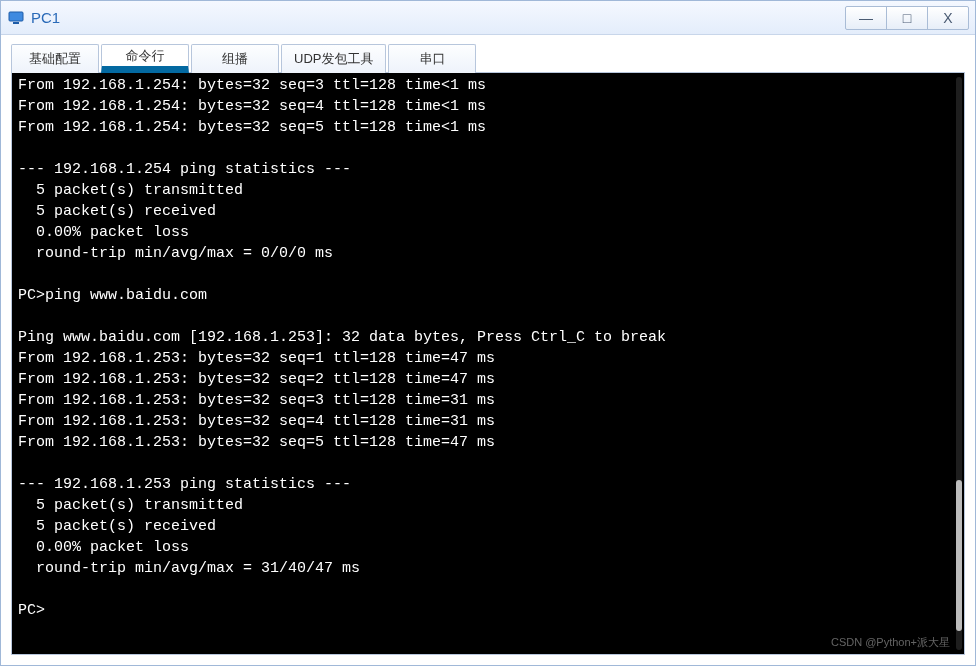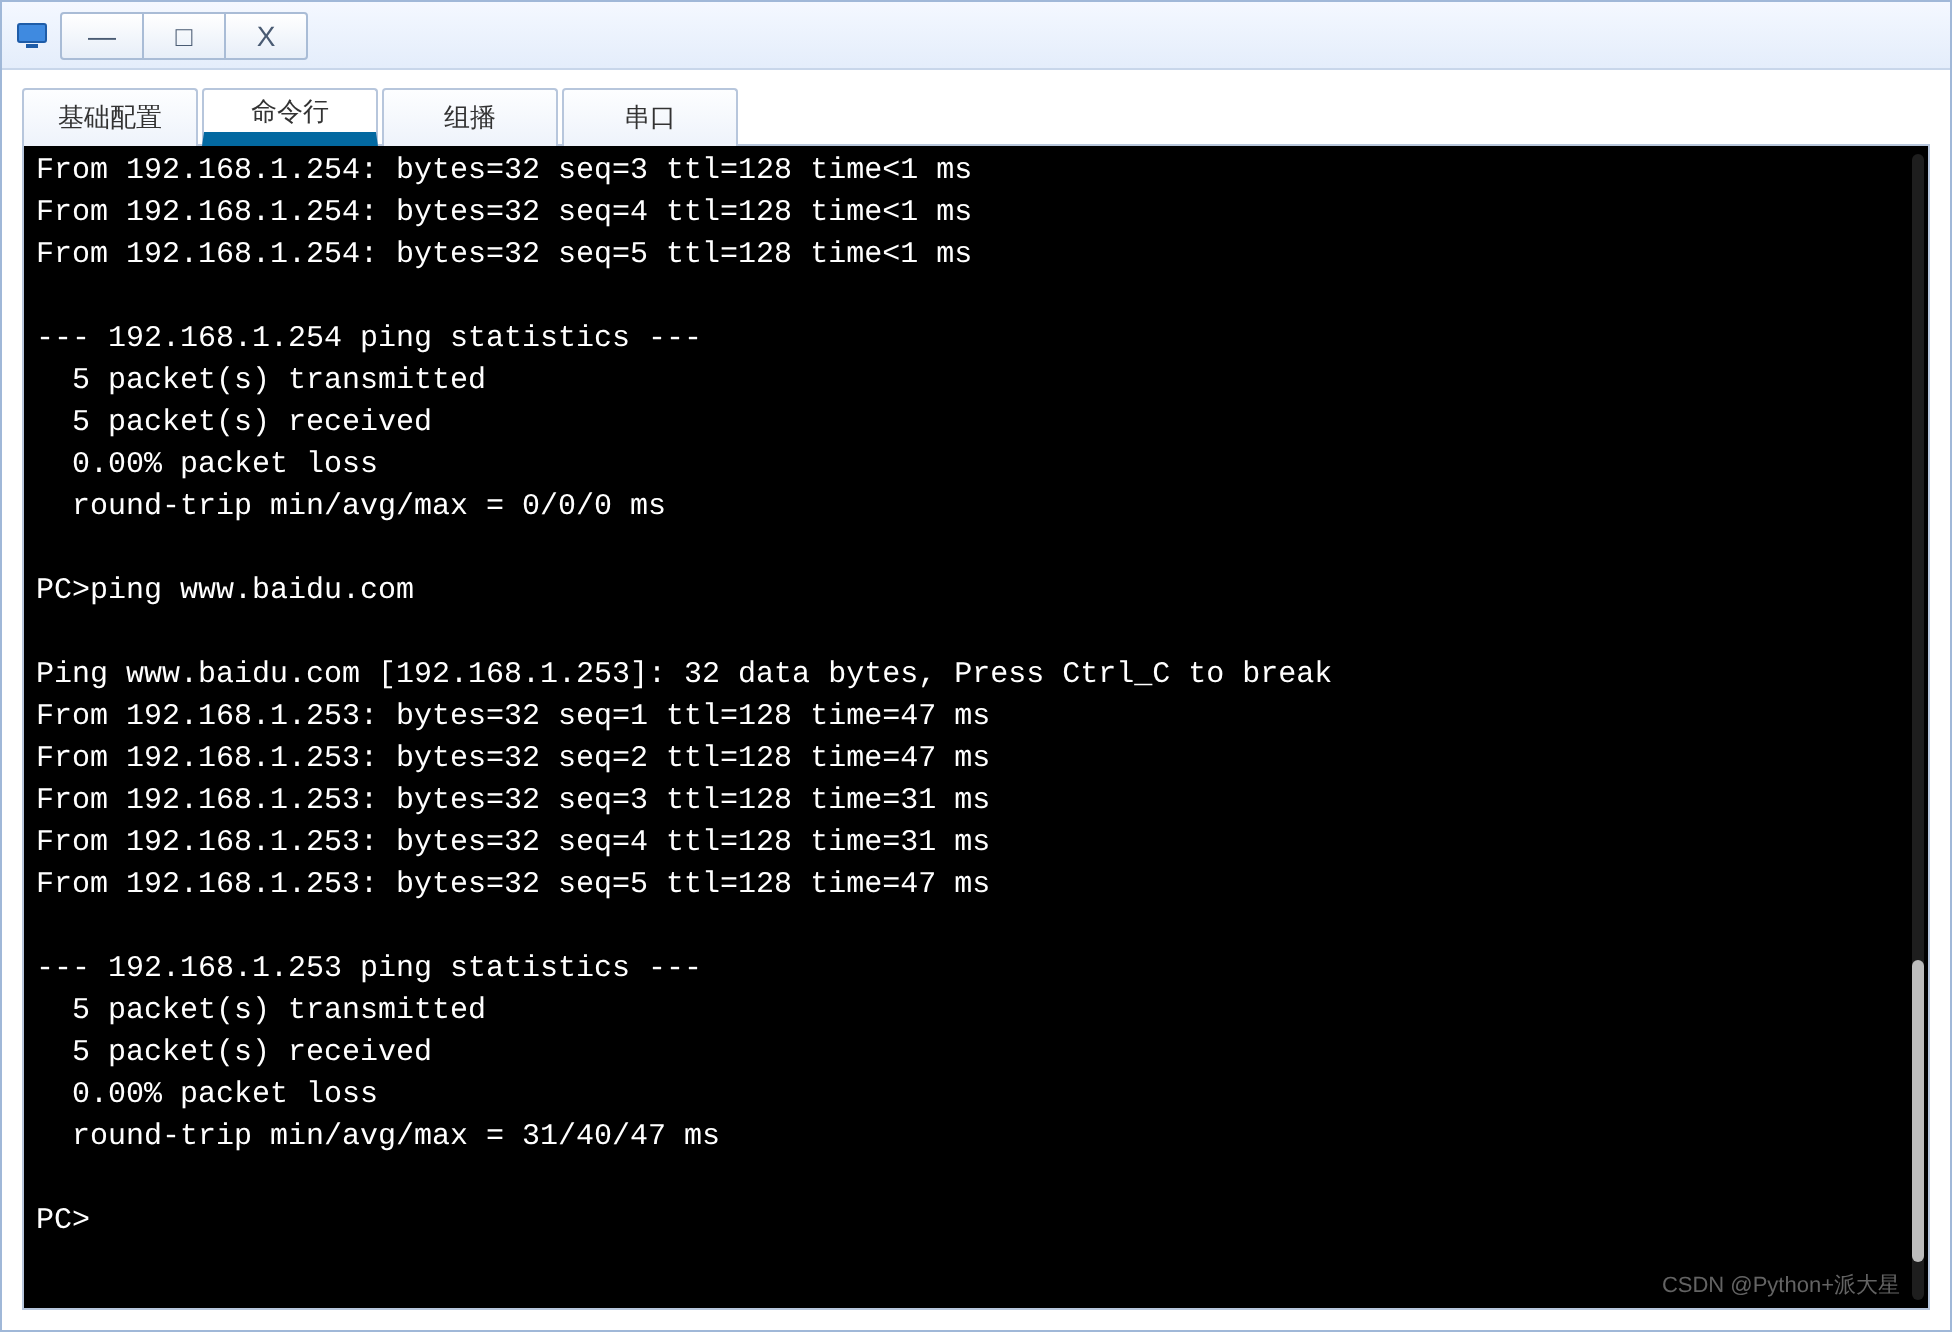--- a/index.html
+++ b/index.html
@@ -139,20 +139,21 @@
 <body>
 
 <div class="window">
   <div class="titlebar">
     <span class="icon">
       <svg width="16" height="16" viewBox="0 0 16 16">
         <rect x="1" y="2" width="14" height="9" rx="1" fill="#3f8ae0" stroke="#1e5ca8"></rect>
         <rect x="5" y="12" width="6" height="2" fill="#1e5ca8"></rect>
       </svg>
     </span>
+    <span class="title">PC1</span>
     <div class="win-controls">
       <div class="win-btn">
           <span>—</span>
         </div>
       <div class="win-btn">
           <span>□</span>
         </div>
       <div class="win-btn">
           <span>X</span>
         </div>
@@ -164,20 +165,23 @@
       <div class="tab">
           <span>基础配置</span>
         </div>
       <div class="tab active">
           <span>命令行</span>
         </div>
       <div class="tab">
           <span>组播</span>
         </div>
       <div class="tab">
+          <span>UDP发包工具</span>
+        </div>
+      <div class="tab">
           <span>串口</span>
         </div>
     </div>
 
     <div class="terminal-wrap">
       <div class="terminal" id="terminal"><div class="terminal-line">From 192.168.1.254: bytes=32 seq=3 ttl=128 time&lt;1 ms</div><div class="terminal-line">From 192.168.1.254: bytes=32 seq=4 ttl=128 time&lt;1 ms</div><div class="terminal-line">From 192.168.1.254: bytes=32 seq=5 ttl=128 time&lt;1 ms</div><div class="terminal-line">&nbsp;</div><div class="terminal-line">--- 192.168.1.254 ping statistics ---</div><div class="terminal-line">  5 packet(s) transmitted</div><div class="terminal-line">  5 packet(s) received</div><div class="terminal-line">  0.00% packet loss</div><div class="terminal-line">  round-trip min/avg/max = 0/0/0 ms</div><div class="terminal-line">&nbsp;</div><div class="terminal-line">PC&gt;ping www.baidu.com</div><div class="terminal-line">&nbsp;</div><div class="terminal-line">Ping www.baidu.com [192.168.1.253]: 32 data bytes, Press Ctrl_C to break</div><div class="terminal-line">From 192.168.1.253: bytes=32 seq=1 ttl=128 time=47 ms</div><div class="terminal-line">From 192.168.1.253: bytes=32 seq=2 ttl=128 time=47 ms</div><div class="terminal-line">From 192.168.1.253: bytes=32 seq=3 ttl=128 time=31 ms</div><div class="terminal-line">From 192.168.1.253: bytes=32 seq=4 ttl=128 time=31 ms</div><div class="terminal-line">From 192.168.1.253: bytes=32 seq=5 ttl=128 time=47 ms</div><div class="terminal-line">&nbsp;</div><div class="terminal-line">--- 192.168.1.253 ping statistics ---</div><div class="terminal-line">  5 packet(s) transmitted</div><div class="terminal-line">  5 packet(s) received</div><div class="terminal-line">  0.00% packet loss</div><div class="terminal-line">  round-trip min/avg/max = 31/40/47 ms</div><div class="terminal-line">&nbsp;</div><div class="terminal-line">PC&gt;</div></div>
       <div class="scrollbar-track"></div>
       <div class="scrollbar-thumb"></div>
       <div class="watermark">CSDN @Python+派大星</div>
     </div>

